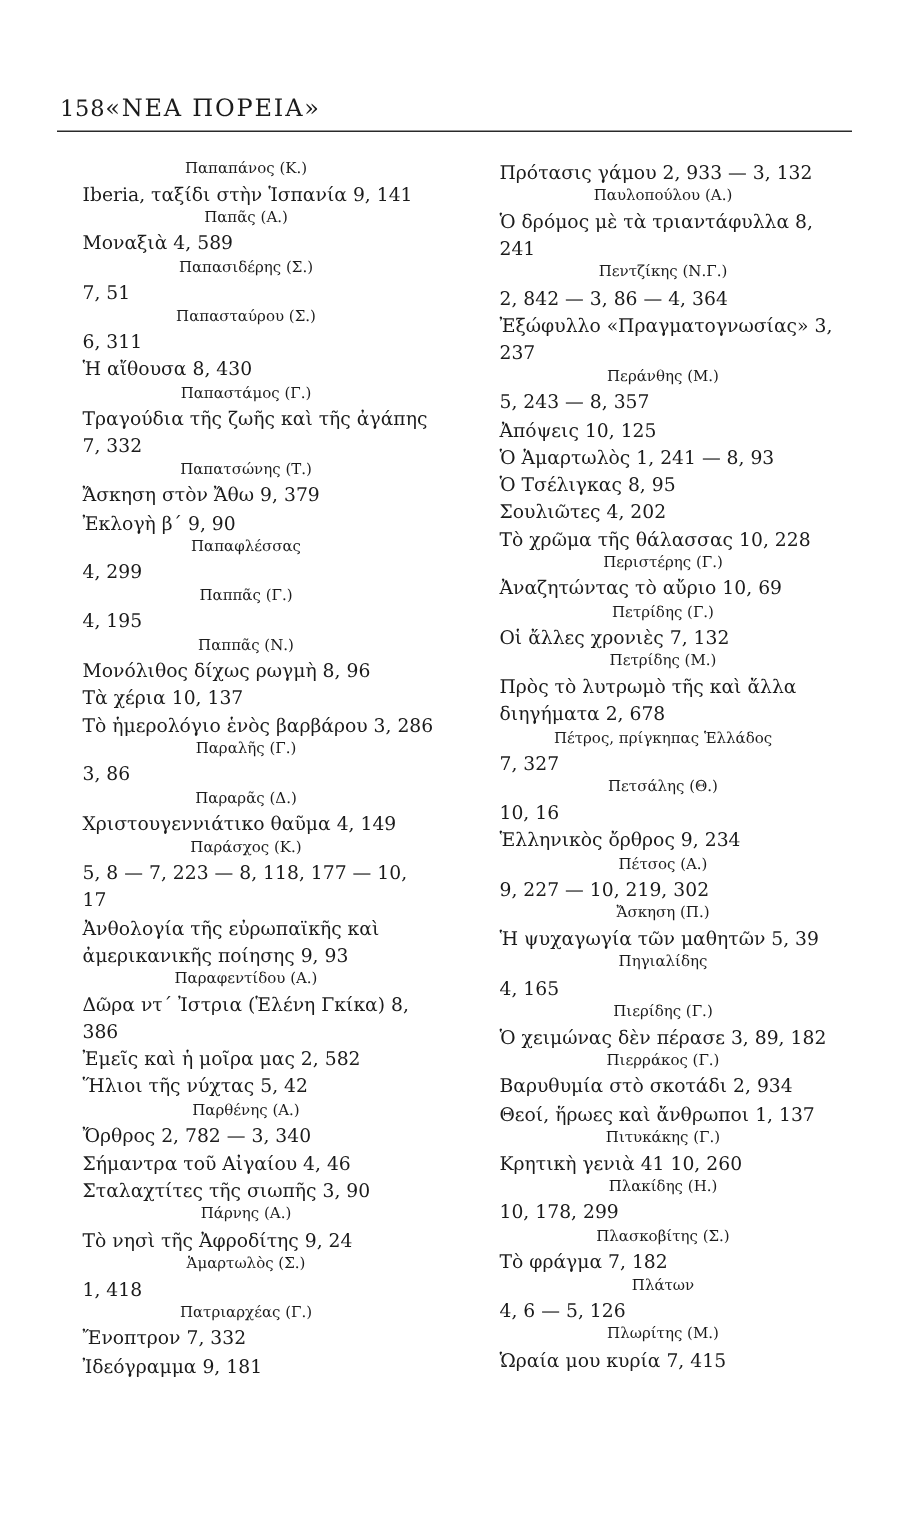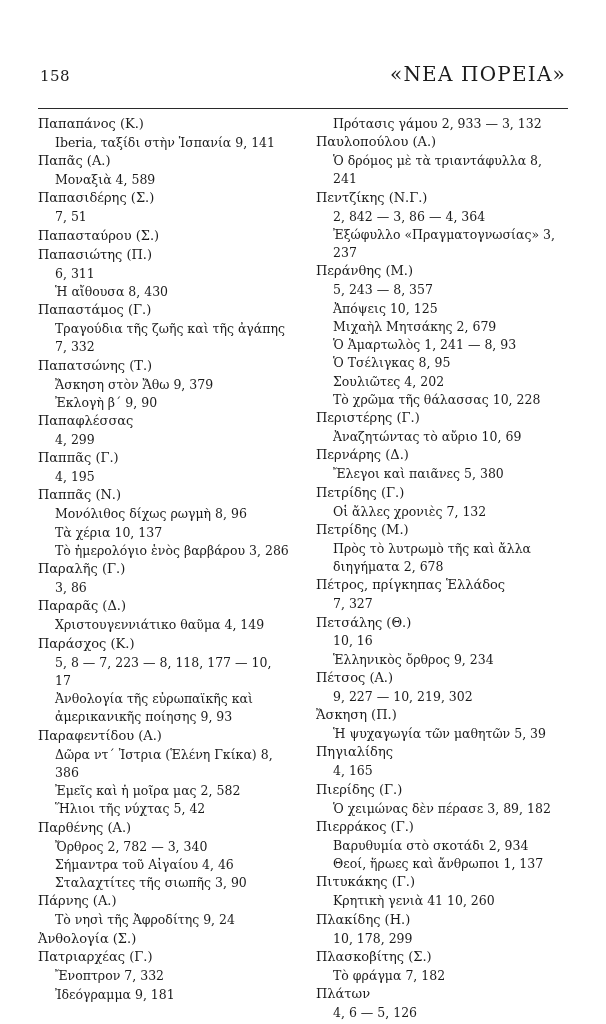--- a/index.html
+++ b/index.html
@@ -19,49 +19,49 @@
     position: absolute;
     left: 0; top: 0;
     width: 606px;
     height: 1024px;
     box-sizing: border-box;
     padding: 62px 38px 30px 38px;
   }
   .header {
     display: flex;
     align-items: baseline;
-    justify-content: space-between;
-    padding: 0 2px 22px 2px;
+    padding: 0 2px 6px 2px;
     border-bottom: 1px solid #2a2a2a;
-    margin-bottom: 6px;
+    margin-bottom: 18px;
   }
   .page-number {
     font-size: 15px;
     letter-spacing: 0.5px;
   }
   .header-title {
-    font-size: 20px;
+    font-size: 16px;
     letter-spacing: 1.2px;
   }
   .columns {
     display: flex;
     gap: 26px;
     align-items: flex-start;
   }
   .column {
     width: 252px;
     flex: 0 0 252px;
   }
   .entry {
     margin-bottom: 0px;
   }
   .author {
-    font-size: 13px;
+    font-size: 10px;
     line-height: 1.46;
     white-space: nowrap;
+    text-align: center;
   }
   .work {
     font-size: 12.5px;
     line-height: 1.46;
     padding-left: 17px;
     text-indent: 0;
   }
 </style>
 </head>
 <body>
@@ -84,21 +84,20 @@
           <div class="work">Μοναξιὰ 4, 589</div>
         </div>
         <div class="entry">
           <div class="author">Παπασιδέρης  (Σ.)</div>
           <div class="work">7, 51</div>
         </div>
         <div class="entry">
           <div class="author">Παπασταύρου  (Σ.)</div>
         </div>
         <div class="entry">
-          <div class="author">Παπασιώτης  (Π.)</div>
           <div class="work">6, 311</div>
           <div class="work">Ἡ αἴθουσα 8, 430</div>
         </div>
         <div class="entry">
           <div class="author">Παπαστάμος  (Γ.)</div>
           <div class="work">Τραγούδια τῆς ζωῆς καὶ τῆς ἀγάπης 7, 332</div>
         </div>
         <div class="entry">
           <div class="author">Παπατσώνης  (Τ.)</div>
           <div class="work">Ἄσκηση στὸν Ἄθω 9, 379</div>
@@ -141,21 +140,22 @@
           <div class="author">Παρθένης  (Α.)</div>
           <div class="work">Ὄρθρος 2, 782 — 3, 340</div>
           <div class="work">Σήμαντρα τοῦ Αἰγαίου 4, 46</div>
           <div class="work">Σταλαχτίτες τῆς σιωπῆς 3, 90</div>
         </div>
         <div class="entry">
           <div class="author">Πάρνης  (Α.)</div>
           <div class="work">Τὸ νησὶ τῆς Ἀφροδίτης 9, 24</div>
         </div>
         <div class="entry">
-          <div class="author">Ἀνθολογία  (Σ.)</div>
+          <div class="author">Ἁμαρτωλὸς  (Σ.)</div>
+          <div class="work">1, 418</div>
         </div>
         <div class="entry">
           <div class="author">Πατριαρχέας  (Γ.)</div>
           <div class="work">Ἔνοπτρον 7, 332</div>
           <div class="work">Ἰδεόγραμμα 9, 181</div>
         </div>
       </div>
     <div class="column" id="col-1">
         <div class="entry">
           <div class="work">Πρότασις γάμου 2, 933 — 3, 132</div>
@@ -166,35 +166,30 @@
         </div>
         <div class="entry">
           <div class="author">Πεντζίκης  (Ν.Γ.)</div>
           <div class="work">2, 842 — 3, 86 — 4, 364</div>
           <div class="work">Ἐξώφυλλο «Πραγματογνωσίας» 3, 237</div>
         </div>
         <div class="entry">
           <div class="author">Περάνθης  (Μ.)</div>
           <div class="work">5, 243 — 8, 357</div>
           <div class="work">Ἀπόψεις 10, 125</div>
-          <div class="work">Μιχαὴλ Μητσάκης 2, 679</div>
           <div class="work">Ὁ Ἁμαρτωλὸς 1, 241 — 8, 93</div>
           <div class="work">Ὁ Τσέλιγκας 8, 95</div>
           <div class="work">Σουλιῶτες 4, 202</div>
           <div class="work">Τὸ χρῶμα τῆς θάλασσας 10, 228</div>
         </div>
         <div class="entry">
           <div class="author">Περιστέρης  (Γ.)</div>
           <div class="work">Ἀναζητώντας τὸ αὔριο 10, 69</div>
         </div>
         <div class="entry">
-          <div class="author">Περνάρης  (Δ.)</div>
-          <div class="work">Ἔλεγοι καὶ παιᾶνες 5, 380</div>
-        </div>
-        <div class="entry">
           <div class="author">Πετρίδης  (Γ.)</div>
           <div class="work">Οἱ ἄλλες χρονιὲς 7, 132</div>
         </div>
         <div class="entry">
           <div class="author">Πετρίδης  (Μ.)</div>
           <div class="work">Πρὸς τὸ λυτρωμὸ τῆς καὶ ἄλλα διηγήματα 2, 678</div>
         </div>
         <div class="entry">
           <div class="author">Πέτρος, πρίγκηπας Ἑλλάδος</div>
           <div class="work">7, 327</div>

